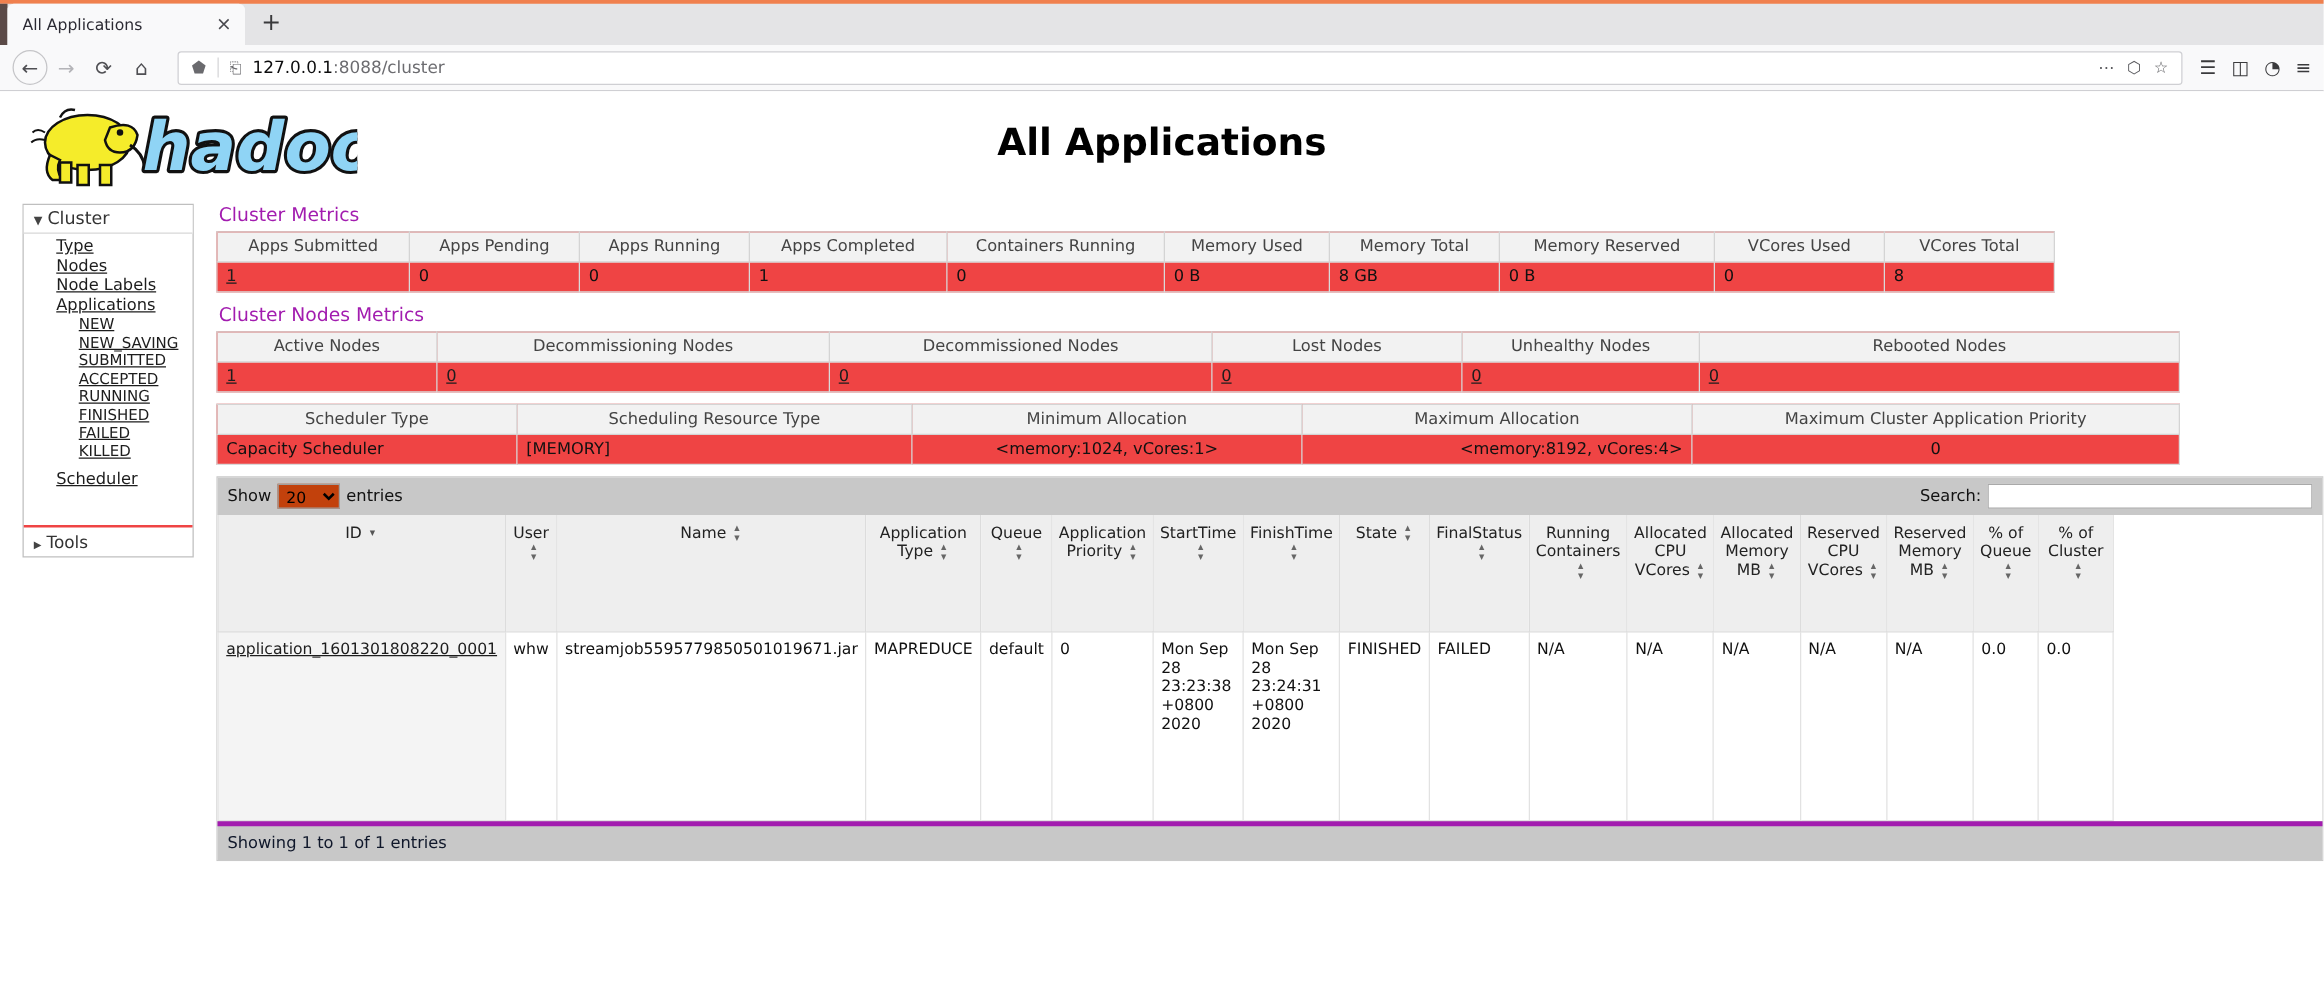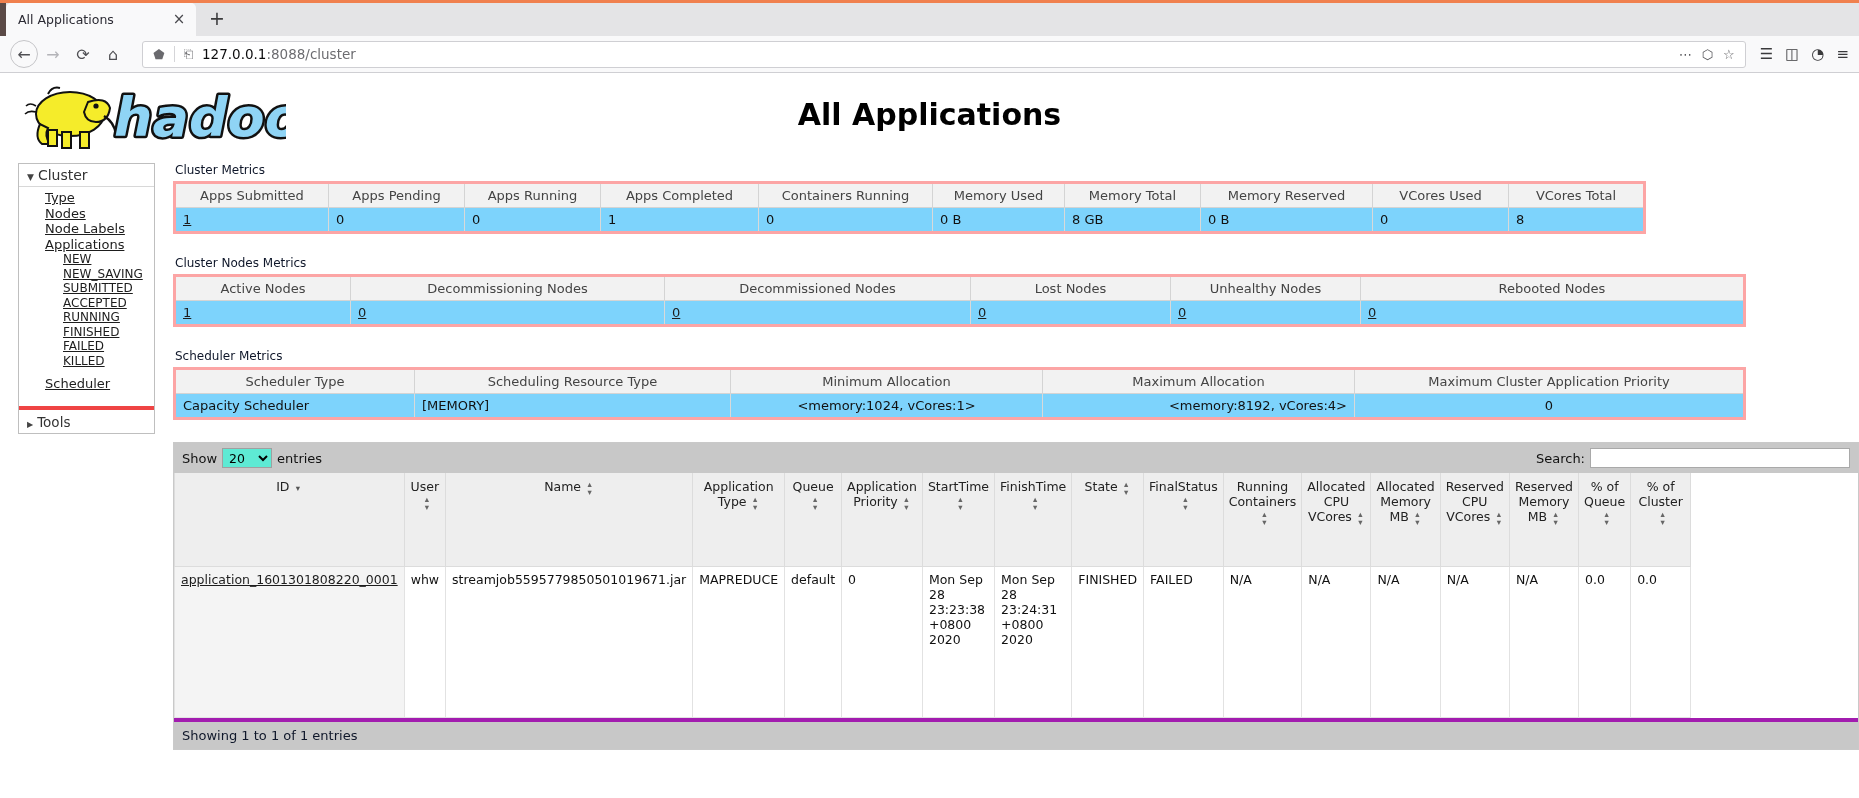--- a/index.html
+++ b/index.html
@@ -100,31 +100,31 @@
   .side-link {
     display:block; padding:0 0 0 26px; line-height:15.5px;
     font-size:13px; color:#1d1d1d; text-decoration:underline; cursor:pointer;
   }
   .side-link.sub {
     padding-left:44px; font-size:12px; line-height:14.5px;
   }
   .side-link.spaced { margin-top:8px; }
   .side-sect {
     padding:4px 6px 3px 8px; font-size:13.5px; color:#333;
-    border-top:4px solid #ef4444; margin-top:8px;
+    border-top:2px solid #ef4444; margin-top:22px;
   }
   .side-sect .tri { font-size:8px; color:#444; margin-right:4px; }
 
   
   .main { flex:1; margin-left:18px; margin-top:8px; overflow:hidden; }
-  .sect-title { font-size:12px; color:#0f172a; margin:0 0 4px 2px; }
+  .sect-title { font-size:15px; color:#a21caf; margin:0 0 4px 2px; }
 
   table.metrics {
     border-collapse:collapse; table-layout:fixed;
-    border:3px solid #fca5a5; margin-bottom:22px; background:#7dd3fc;
+    border:1px solid #fca5a5; margin-bottom:9px; background:#ef4444;
   }
   table.metrics th {
     background:#f2f2f2; border:1px solid #d4d4d4;
     font-weight:normal; font-size:13px; color:#444;
     padding:4px 6px; text-align:center; white-space:nowrap;
   }
   table.metrics td {
     border:1px solid #d9d9d9; font-size:13px; color:#111;
     padding:4px 7px; text-align:left; white-space:nowrap;
   }
@@ -137,21 +137,21 @@
   
   .dt-wrap { border:1px solid #c9c9c9; background:#fff; }
   .dt-top {
     background:#c8c8c8; padding:5px 8px;
     display:flex; align-items:center; justify-content:space-between;
     font-size:13px; color:#111;
   }
   .dt-len { display:flex; align-items:center; gap:5px; }
   .dt-select {
     font-size:12.5px; font-family:inherit; padding:1px 2px;
-    border:1px solid #a0a0a0; background:#5eead4; height:20px;
+    border:1px solid #a0a0a0; background:#c2410c; height:20px;
   }
   .dt-search { display:flex; align-items:center; gap:5px; }
   .dt-search input {
     height:20px; width:260px; border:1px solid #a9a9a9;
     font-size:12.5px; font-family:inherit; padding:1px 4px;
   }
   table.apps {
     border-collapse:collapse; table-layout:fixed; background:#fff;
   }
   table.apps th {
@@ -340,21 +340,20 @@
           <td><a>1</a></td>
           <td><a>0</a></td>
           <td><a>0</a></td>
           <td><a>0</a></td>
           <td><a>0</a></td>
           <td><a>0</a></td>
         </tr>
           </tbody>
       </table>
 
-      <div class="sect-title">Scheduler Metrics</div>
       <table class="metrics c-sched">
         <colgroup>
           <col style="width:240px">
             <col style="width:316px">
             <col style="width:312px">
           <col style="width:312px">
             <col style="width:390px">
         </colgroup>
         <thead>
             <tr>

